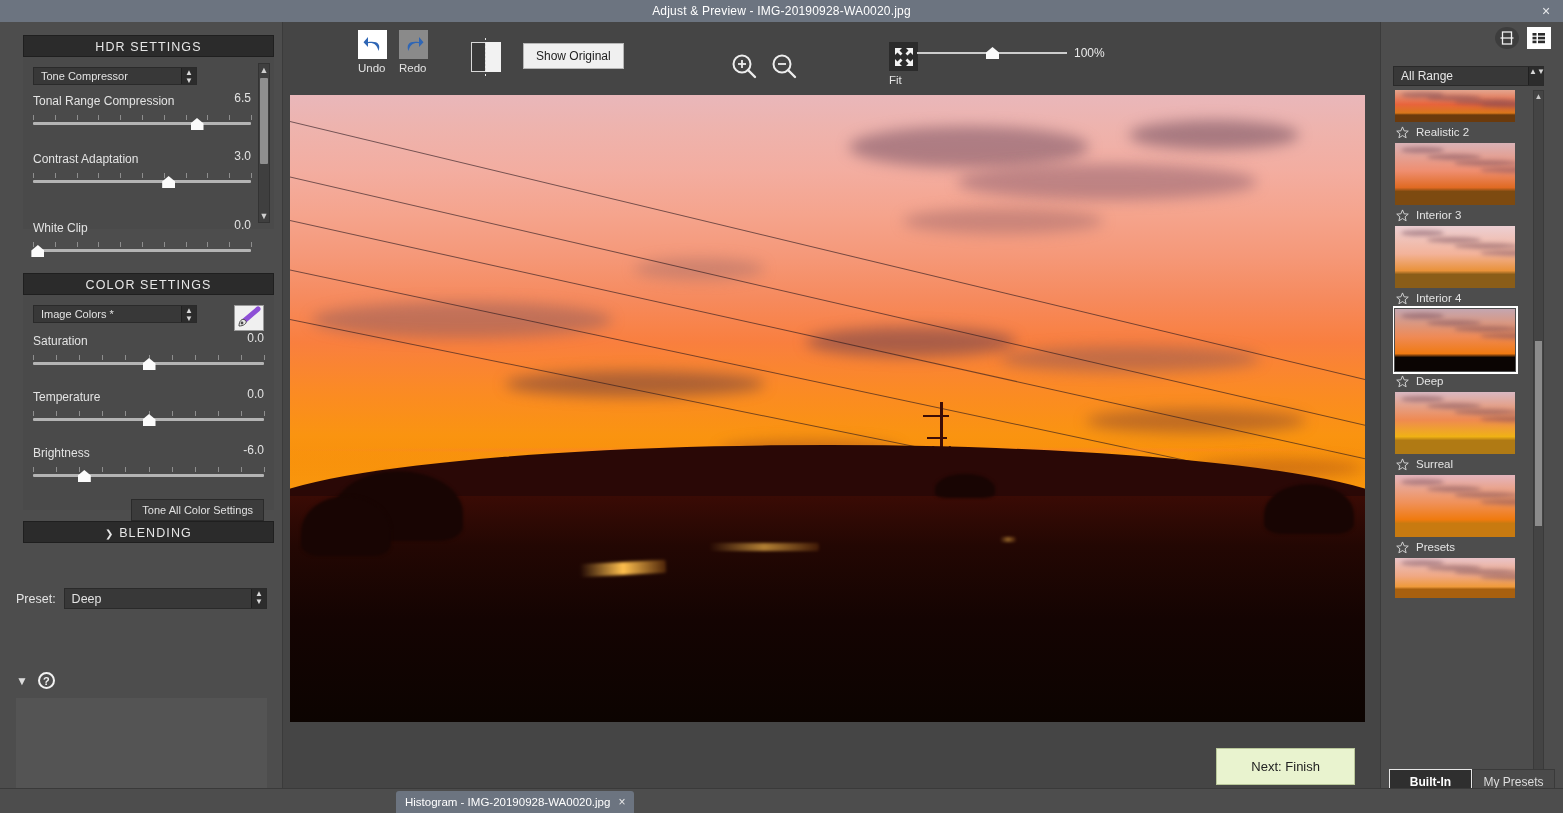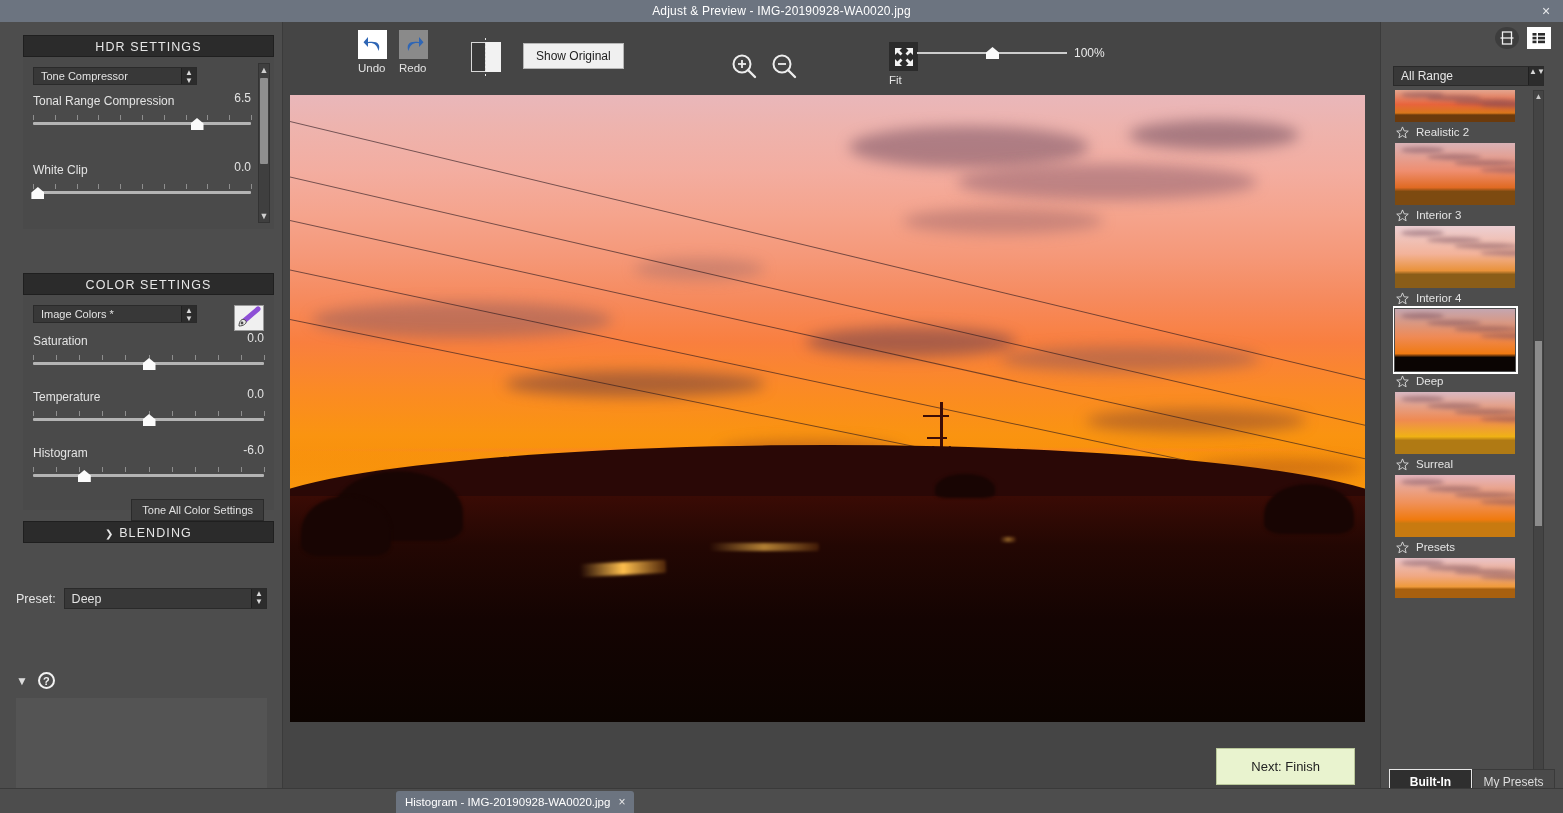--- a/index.html
+++ b/index.html
@@ -327,20 +327,41 @@
                   <i style="left: 60%;"></i>
                   <i style="left: 70%;"></i>
                   <i style="left: 80%;"></i>
                   <i style="left: 90%;"></i>
                   <i style="left: 100%;"></i>
                 </div>
               <div class="track"></div>
               <div class="knob" style="left:75%"></div>
             </div>
           </div>
+          <div class="slider-row" style="margin-top:14px;">
+            <span class="slider-label">Contrast Adaptation</span>
+            <span class="slider-val">3.0</span>
+            <div class="track-wrap">
+              <div class="ticks">
+                  <i style="left: 0%;"></i>
+                  <i style="left: 10%;"></i>
+                  <i style="left: 20%;"></i>
+                  <i style="left: 30%;"></i>
+                  <i style="left: 40%;"></i>
+                  <i style="left: 50%;"></i>
+                  <i style="left: 60%;"></i>
+                  <i style="left: 70%;"></i>
+                  <i style="left: 80%;"></i>
+                  <i style="left: 90%;"></i>
+                  <i style="left: 100%;"></i>
+                </div>
+              <div class="track"></div>
+              <div class="knob" style="left:62%"></div>
+            </div>
+          </div>
           <div class="slider-row" style="margin-top:25px;">
             <span class="slider-label">White Clip</span>
             <span class="slider-val">0.0</span>
             <div class="track-wrap">
               <div class="ticks">
                   <i style="left: 0%;"></i>
                   <i style="left: 10%;"></i>
                   <i style="left: 20%;"></i>
                   <i style="left: 30%;"></i>
                   <i style="left: 40%;"></i>
@@ -420,21 +441,21 @@
                   <i style="left: 70%;"></i>
                   <i style="left: 80%;"></i>
                   <i style="left: 90%;"></i>
                   <i style="left: 100%;"></i>
                 </div>
               <div class="track"></div>
               <div class="knob" style="left:50%"></div>
             </div>
           </div>
           <div class="slider-row" style="margin-top:12px;">
-            <span class="slider-label">Histogram</span>
+            <span class="slider-label">Brightness</span>
             <span class="slider-val">-6.0</span>
             <div class="track-wrap">
               <div class="ticks">
                   <i style="left: 0%;"></i>
                   <i style="left: 10%;"></i>
                   <i style="left: 20%;"></i>
                   <i style="left: 30%;"></i>
                   <i style="left: 40%;"></i>
                   <i style="left: 50%;"></i>
                   <i style="left: 60%;"></i>

